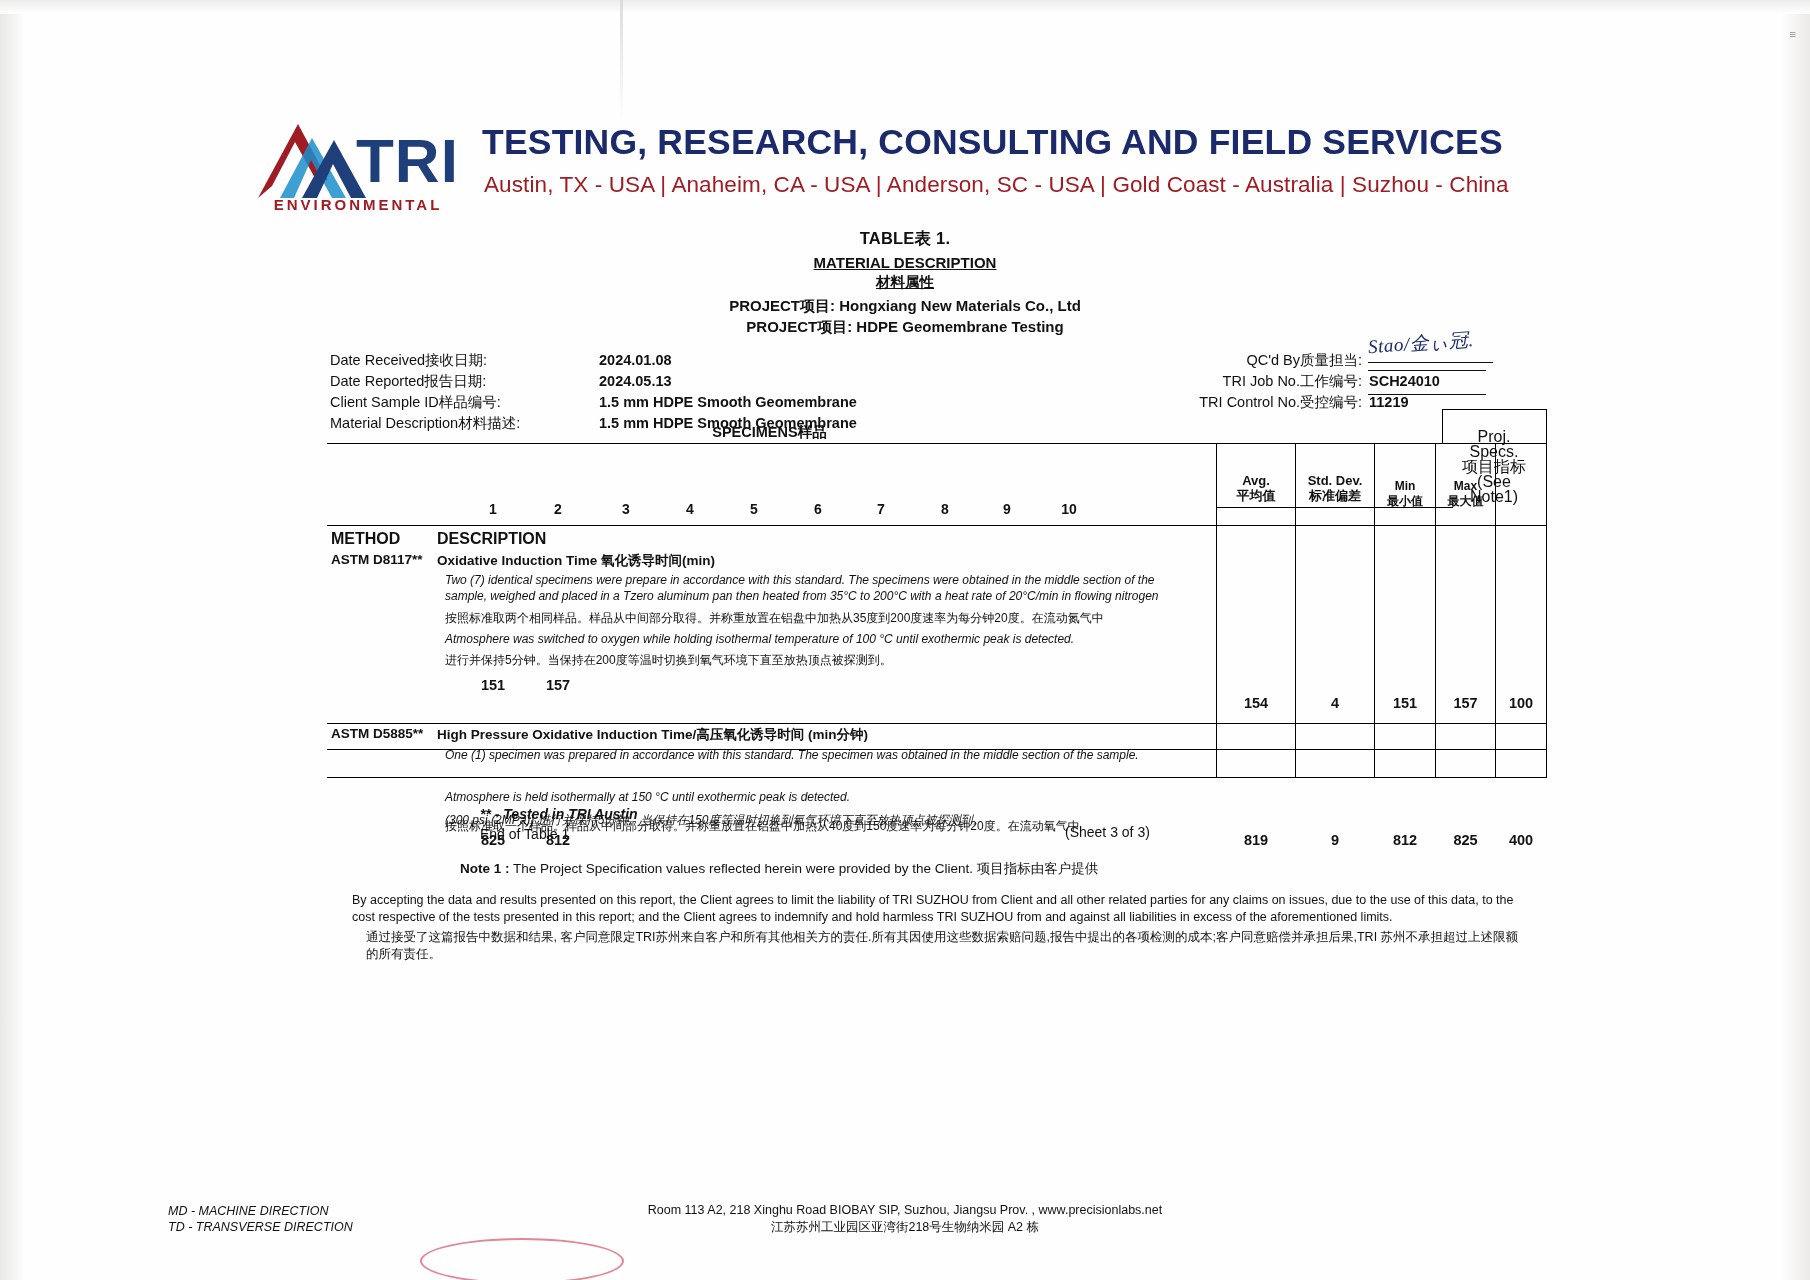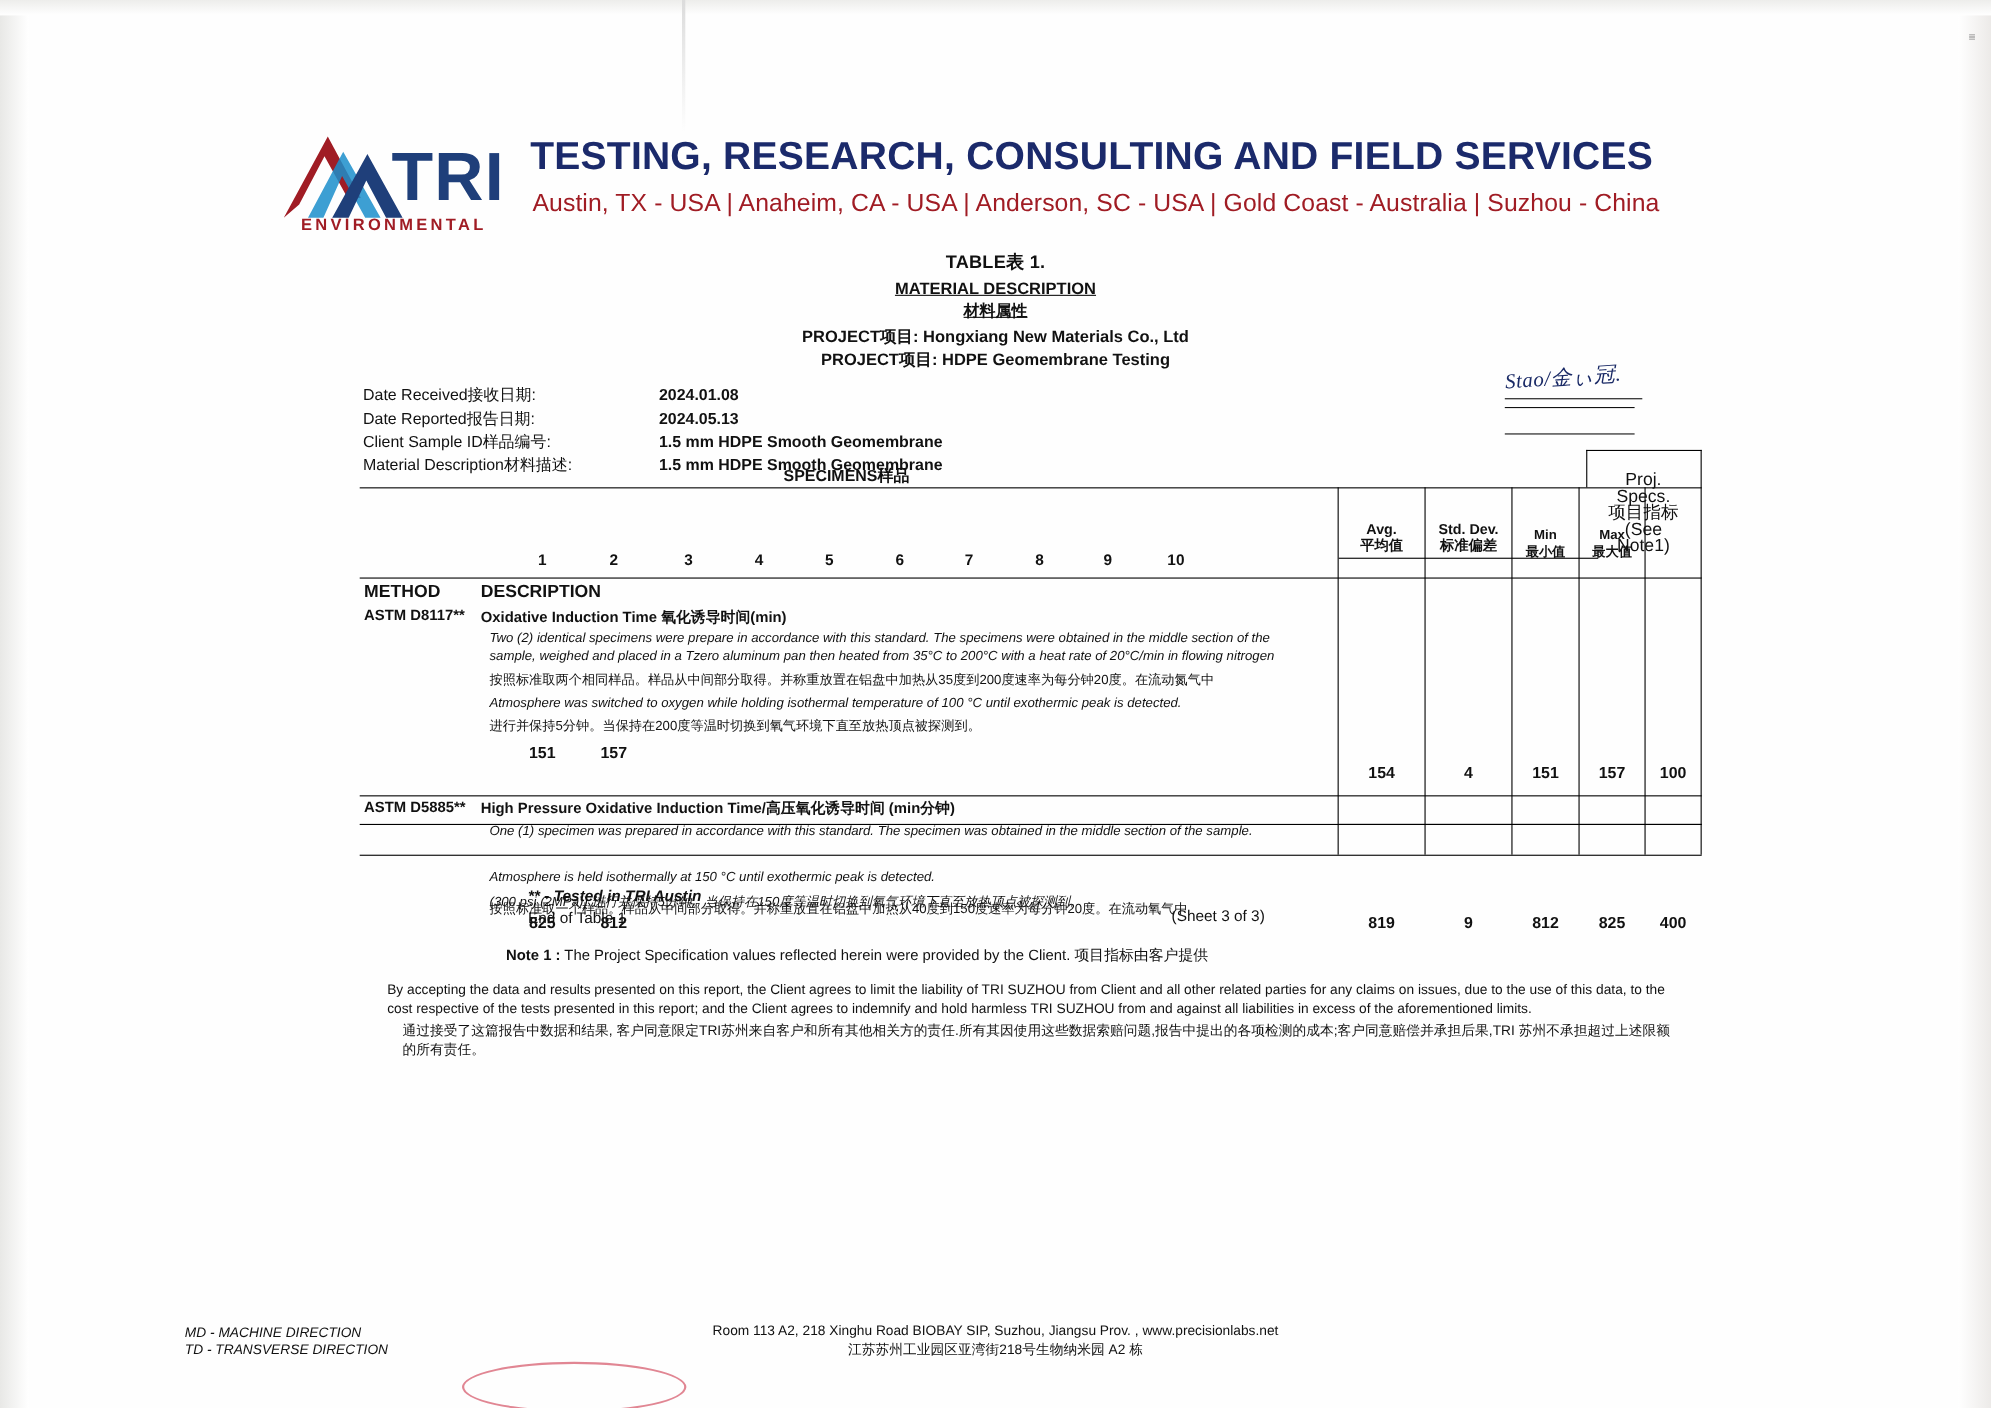--- a/index.html
+++ b/index.html
@@ -333,20 +333,31 @@
       <span class="lbl">Date Reported报告日期:</span><span class="val">2024.05.13</span>
     </div>
     <div class="row">
       <span class="lbl">Client Sample ID样品编号:</span><span class="val">1.5 mm HDPE Smooth Geomembrane</span>
     </div>
     <div class="row">
       <span class="lbl">Material Description材料描述:</span><span class="val">1.5 mm HDPE Smooth Geomembrane</span>
     </div>
   </div>
 
+  <div class="meta-right">
+    <div class="row">
+      <span class="lbl">QC'd By质量担当:</span><span class="val"></span>
+    </div>
+    <div class="row">
+      <span class="lbl">TRI Job No.工作编号:</span><span class="val">SCH24010</span>
+    </div>
+    <div class="row">
+      <span class="lbl">TRI Control No.受控编号:</span><span class="val">11219</span>
+    </div>
+  </div>
   <div class="qc-sig">Stao/金ぃ冠.</div>
   <div class="qc-sig-underline"></div>
   <div style="position:absolute;left:1368px;top:370px;width:118px;height:1px;background:#111;"></div>
   <div style="position:absolute;left:1368px;top:394px;width:118px;height:1px;background:#111;"></div>
 
   <div class="tbl">
 
     <div class="spec-hdr">SPECIMENS样品</div>
 
     <div class="line hline" style="left:0;   top:22px;  width:1220px;"></div>
@@ -401,21 +412,21 @@
     <div class="colnum" style="left:534px;">7</div>
     <div class="colnum" style="left:598px;">8</div>
     <div class="colnum" style="left:660px;">9</div>
     <div class="colnum" style="left:722px;">10</div>
 
     <div class="method-hdr">METHOD</div>
     <div class="desc-hdr">DESCRIPTION</div>
 
     <div class="row-method" style="top:131px;">ASTM D8117**</div>
     <div class="row-title" style="top:131px;">Oxidative Induction Time 氧化诱导时间(min)</div>
-    <div class="row-note" style="top:152px; width:760px;">Two (2) identical specimens were prepare in accordance with this standard.  The specimens were obtained in the middle section of the</div>
+    <div class="row-note" style="top:152px; width:760px;">Two (7) identical specimens were prepare in accordance with this standard.  The specimens were obtained in the middle section of the</div>
     <div class="row-note" style="top:168px; width:760px;">sample, weighed and placed in a Tzero aluminum pan then heated from 35°C to 200°C with a heat rate of 20°C/min in flowing nitrogen</div>
     <div class="row-note cn" style="top:190px; width:760px;">按照标准取两个相同样品。样品从中间部分取得。并称重放置在铝盘中加热从35度到200度速率为每分钟20度。在流动氮气中</div>
     <div class="row-note" style="top:211px; width:760px;">Atmosphere was switched to oxygen while holding isothermal temperature of 100 °C until exothermic peak is detected.</div>
     <div class="row-note cn" style="top:232px; width:760px;">进行并保持5分钟。当保持在200度等温时切换到氧气环境下直至放热顶点被探测到。</div>
 
     <div class="spec-val" style="left:144px; top:256px;">151</div>
     <div class="spec-val" style="left:209px; top:256px;">157</div>
 
     <div class="stat-val" style="left:892px;  top:274px; width:74px;">154</div>
     <div class="stat-val" style="left:970px;  top:274px; width:76px;">4</div>

